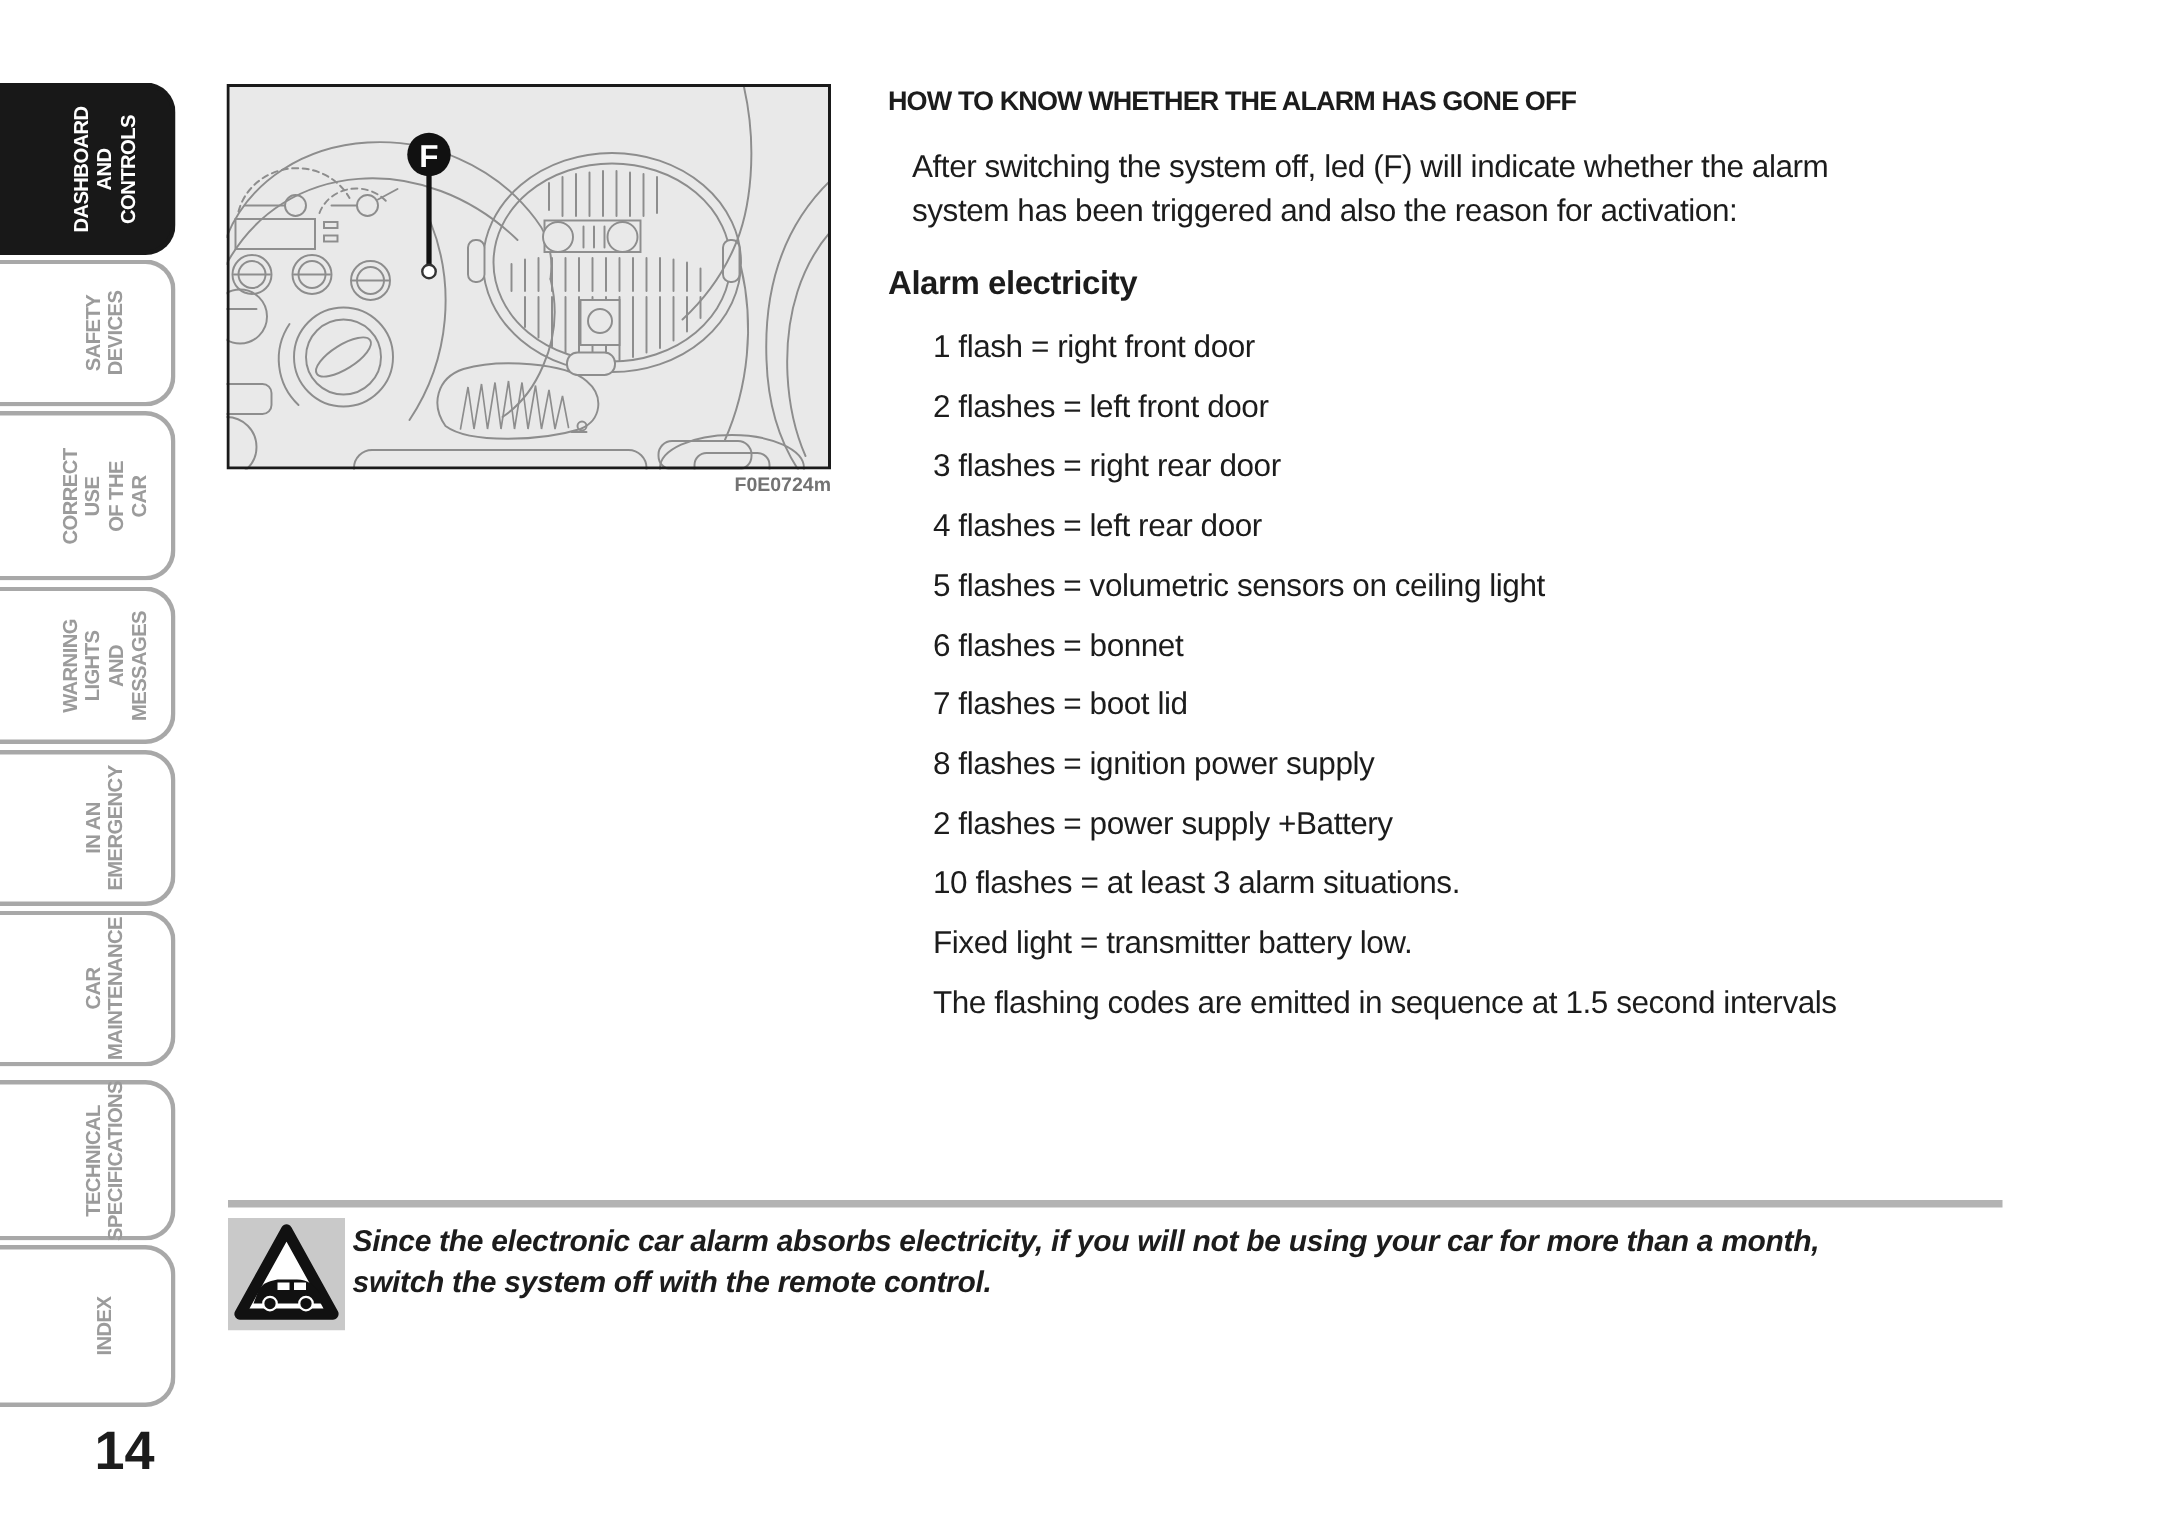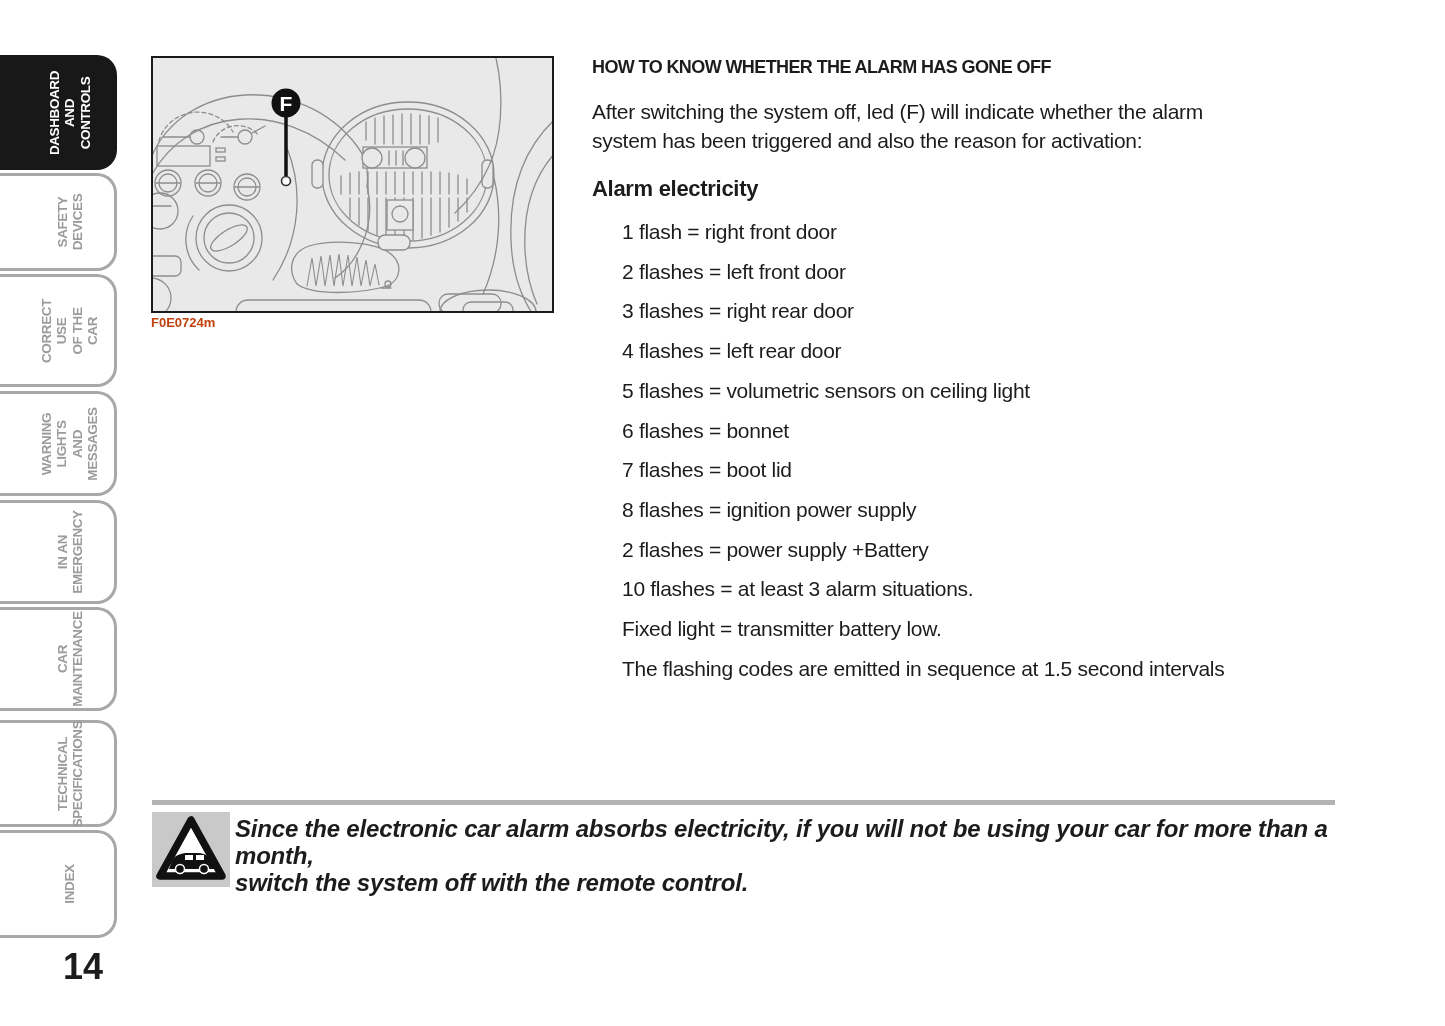--- a/index.html
+++ b/index.html
@@ -19,47 +19,47 @@
     white-space:pre-line; text-align:center;
     font-size:13.5px; font-weight:bold; line-height:1.14;
     letter-spacing:-0.4px; color:#9b9b9b;
   }
   .tab.active .tab-label { color:#ffffff; }
 
   
   .figure { position:absolute; left:151px; top:56px; width:403px; }
   .figure svg { display:block; }
   .figure-code {
-    display:block; width:403px; text-align:left;
-    font-size:13px; font-weight:bold; color:#c2410c; margin-top:2px;
+    display:block; width:403px; text-align:right;
+    font-size:13px; font-weight:bold; color:#737373; margin-top:2px;
     letter-spacing:0;
   }
 
   
   .title {
     position:absolute; left:592px; top:57px; width:745px;
     font-size:18px; font-weight:bold; letter-spacing:-0.6px; white-space:nowrap;
   }
   .intro {
-    position:absolute; left:592px; top:97px; width:740px;
+    position:absolute; left:608px; top:97px; width:740px;
     font-size:21px; line-height:29px; letter-spacing:-0.3px; white-space:pre-line;
   }
   .subheading {
     position:absolute; left:592px; top:176px;
     font-size:22px; font-weight:bold; letter-spacing:-0.3px;
   }
   .indications { position:absolute; left:592px; top:212px; width:740px; }
   .indication { line-height:39.7px; font-size:21px; letter-spacing:-0.3px;margin-left:30px; }
 
   
   .rule { position:absolute; left:152px; top:800px; width:1183px; height:5px; background:#b3b3b3; }
   .warning-icon { position:absolute; left:152px; top:812px; }
   .warning-text {
     position:absolute; left:235px; top:815px; width:1115px;
-    font-size:24px; font-weight:bold; font-style:italic;
+    font-size:20px; font-weight:bold; font-style:italic;
     line-height:27px; letter-spacing:-0.2px; white-space:pre-line;
   }
 
   .page-number { position:absolute; left:63px; top:946px; font-size:36px; font-weight:bold; }
 </style>
 </head>
 <body>
 
 <nav>
   <div class="tab active" style="top:55px;height:115px">

